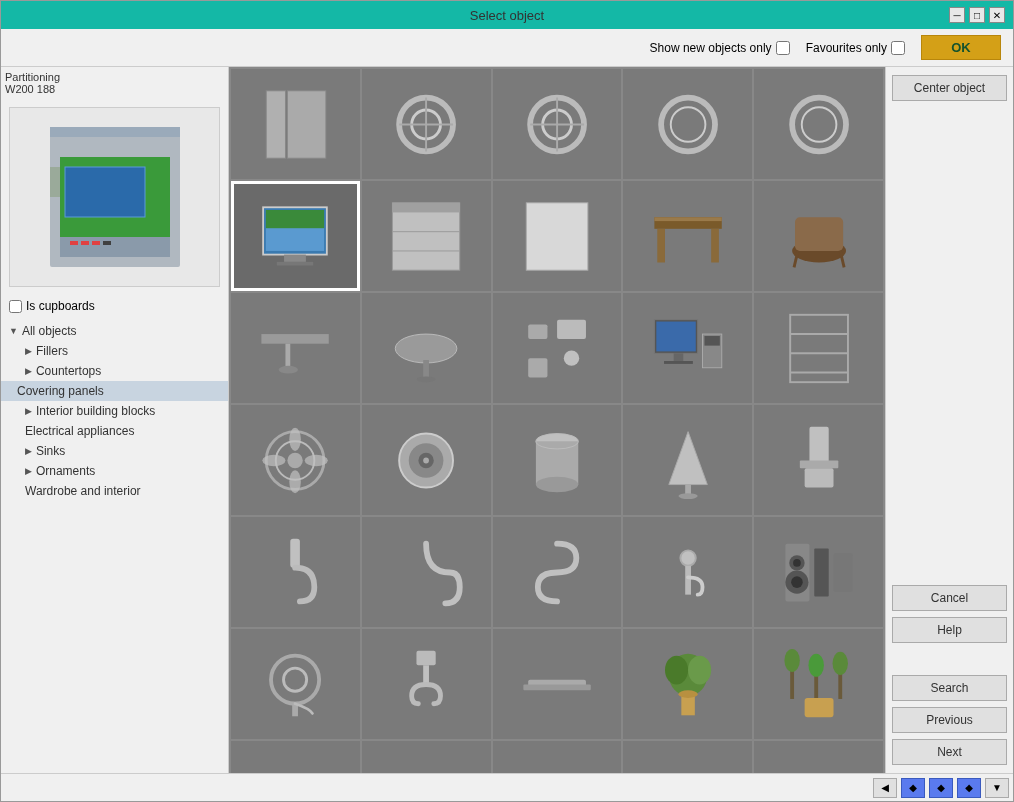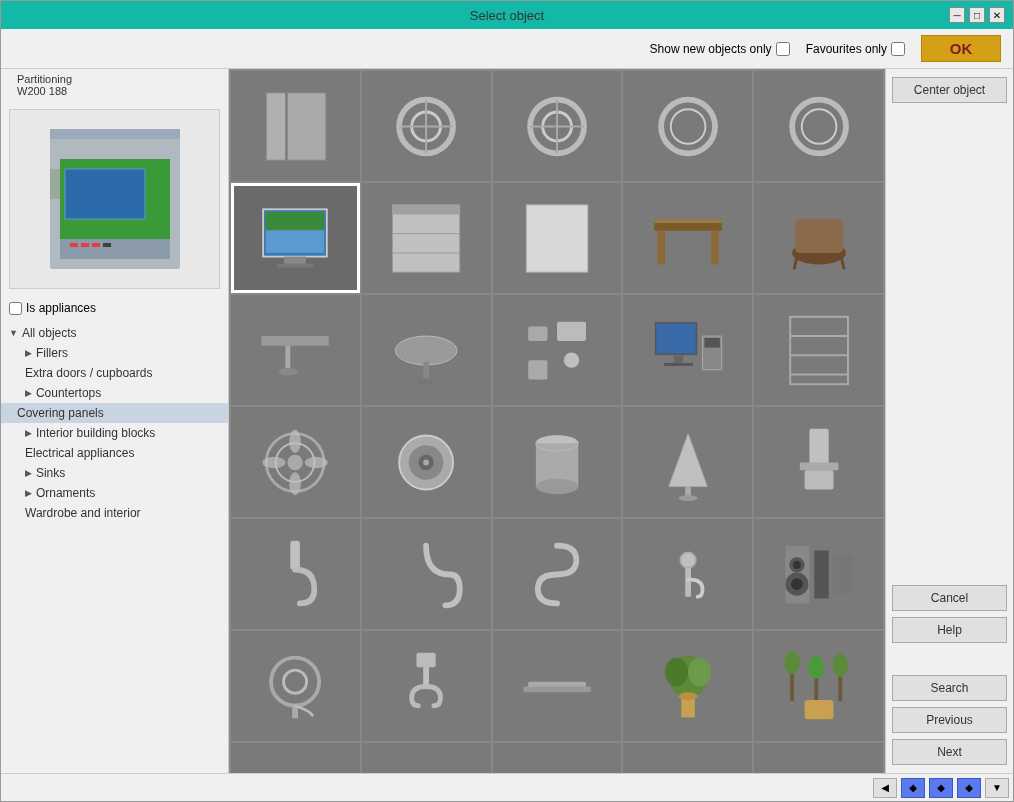--- a/index.html
+++ b/index.html
@@ -76,24 +76,24 @@
       font-size: 12px;
     }
     .checkbox-row input[type=checkbox] {
       width: 14px;
       height: 14px;
     }
     .ok-button {
       background: #d4a017;
       border: 1px solid #b8860b;
       padding: 4px 20px;
-      font-size: 15px;
+      font-size: 13px;
       font-weight: bold;
       cursor: pointer;
-      color: #7f1d1d;
+      color: #14532d;
       min-width: 80px;
     }
     .main-section {
       display: flex;
       flex: 1;
       overflow: hidden;
     }
     .left-panel {
       width: 228px;
       background: #f0f0f0;
@@ -106,21 +106,21 @@
       height: 180px;
       background: #e8e8e8;
       border: 1px solid #ccc;
       margin: 8px;
       display: flex;
       align-items: center;
       justify-content: center;
       overflow: hidden;
     }
     .info-section {
-      padding: 4px 16px;
+      padding: 4px 4px;
       font-size: 11px;
       color: #333;
     }
     .favourite-row {
       display: flex;
       align-items: center;
       gap: 4px;
       padding: 4px 8px;
       font-size: 12px;
     }
@@ -290,34 +290,31 @@
           <rect x="58" y="124" width="8" height="4" fill="#404040"></rect>
 
           <rect x="5" y="50" width="10" height="30" fill="#9aaa9a"></rect>
 
           <rect x="5" y="10" width="130" height="10" fill="#9aaaba"></rect>
         </svg>
       </div>
 
       <div class="favourite-row">
         <input type="checkbox" style="">
-        <span>Is appliances</span>
+        <span>Is cupboards</span>
       </div>
 
       <div class="tree-section">
         <div class="tree-item">
           <span class="tree-arrow">▼</span>
           <span>All objects</span>
         </div>
         <div class="tree-item tree-child">
           <span class="tree-arrow">▶</span>
           <span>Fillers</span>
-        </div>
-        <div class="tree-item tree-child">
-          <span>Extra doors / cupboards</span>
         </div>
         <div class="tree-item tree-child">
           <span class="tree-arrow">▶</span>
           <span>Countertops</span>
         </div>
         <div class="tree-item tree-child selected">
           <span>Covering panels</span>
         </div>
         <div class="tree-item tree-child">
           <span class="tree-arrow">▶</span>

